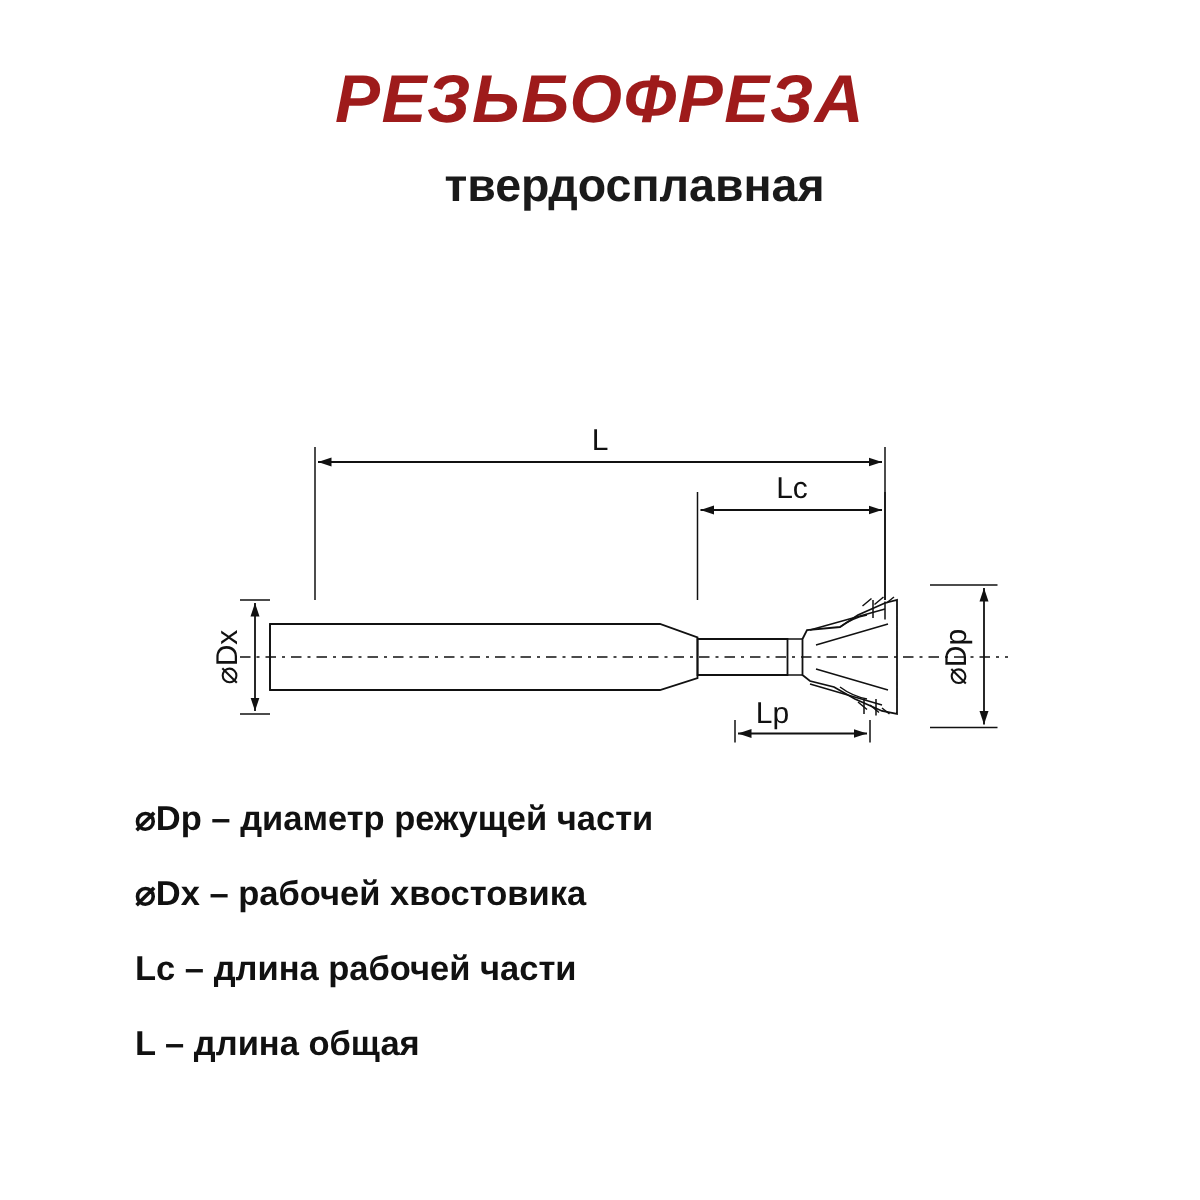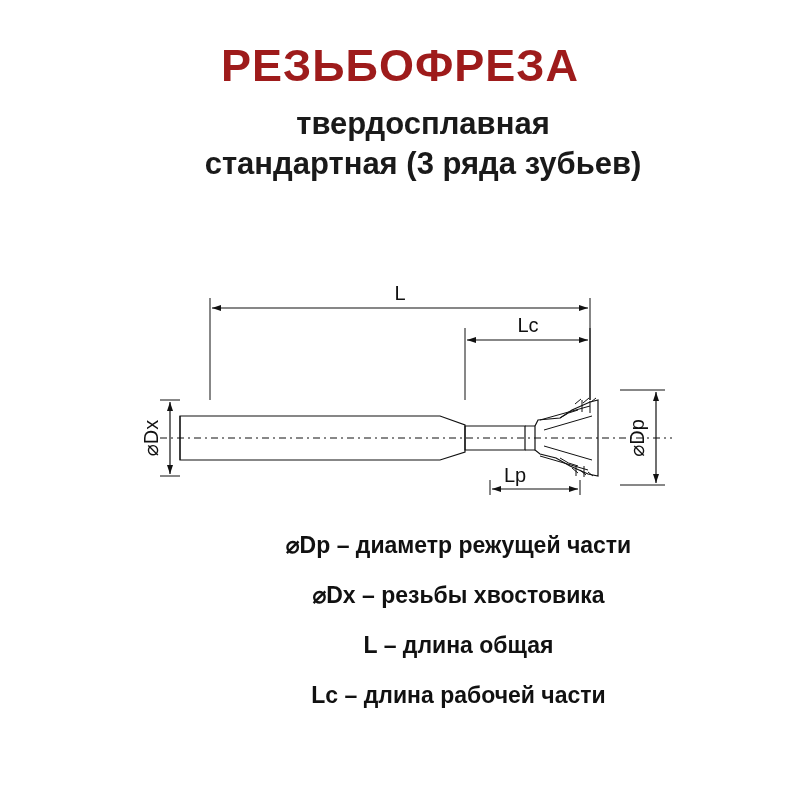--- a/index.html
+++ b/index.html
@@ -23,20 +23,21 @@
   .title {
     position: absolute;
     top: 40px;
     left: 0;
     width: 800px;
     text-align: center;
     font-size: 45px;
     font-weight: bold;
     letter-spacing: 1px;
     color: #9e1b1b;
+    font-style: italic;
   }
   .subtitle {
     position: absolute;
     top: 104px;
     left: 0;
     width: 800px;
     text-align: center;
     font-size: 31px;
     font-weight: bold;
     line-height: 40px;
@@ -58,43 +59,41 @@
     top: 520px;
     left: 0;
     width: 800px;
   }
   .legend-row {
     font-size: 23px;
     font-weight: bold;
     color: #111111;
     height: 50px;
     line-height: 50px;
-    padding-left: 117px;
+    padding-left: 90px;
     white-space: nowrap;
-    text-align: center;
   }
   .legend-row .sym {
     font-weight: bold;
   }
   svg { display: block; }
   .ln { stroke: #111111; stroke-width: 1.2; fill: none; }
   .thin { stroke: #111111; stroke-width: 1; fill: none; }
   .dash { stroke: #111111; stroke-width: 1; fill: none; stroke-dasharray: 7 4 2 4; }
   .lbl { font-family: "Liberation Sans", sans-serif; font-size: 20px; fill: #111111; }
 </style>
 </head>
 <body>
 
 <div class="page">
 
   <div class="title">РЕЗЬБОФРЕЗА</div>
 
   <div class="subtitle">
     <div>твердосплавная</div>
-    <div>стандартная (3 ряда зубьев)</div>
   </div>
 
   <div class="diagram">
     <svg width="560" height="230" viewBox="0 0 560 230">
       <defs>
         <marker id="arrL" markerWidth="10" markerHeight="8" refX="9" refY="4" orient="auto" markerUnits="userSpaceOnUse">
           <path d="M9,4 L0,1 L0,7 z" fill="#111111"></path>
         </marker>
         <marker id="arrR" markerWidth="10" markerHeight="8" refX="1" refY="4" orient="auto" markerUnits="userSpaceOnUse">
           <path d="M1,4 L10,1 L10,7 z" fill="#111111"></path>
@@ -165,27 +164,27 @@
 
   <div class="legend">
     <div class="legend-row">
       <span class="sym">⌀Dp</span>
       <span>–</span>
       <span>диаметр режущей части</span>
     </div>
     <div class="legend-row">
       <span class="sym">⌀Dx</span>
       <span>–</span>
-      <span>резьбы хвостовика</span>
+      <span>рабочей хвостовика</span>
+    </div>
+    <div class="legend-row">
+      <span class="sym">Lc</span>
+      <span>–</span>
+      <span>длина рабочей части</span>
     </div>
     <div class="legend-row">
       <span class="sym">L</span>
       <span>–</span>
       <span>длина общая</span>
     </div>
-    <div class="legend-row">
-      <span class="sym">Lc</span>
-      <span>–</span>
-      <span>длина рабочей части</span>
-    </div>
   </div>
 
 </div>
 
 </body></html>

